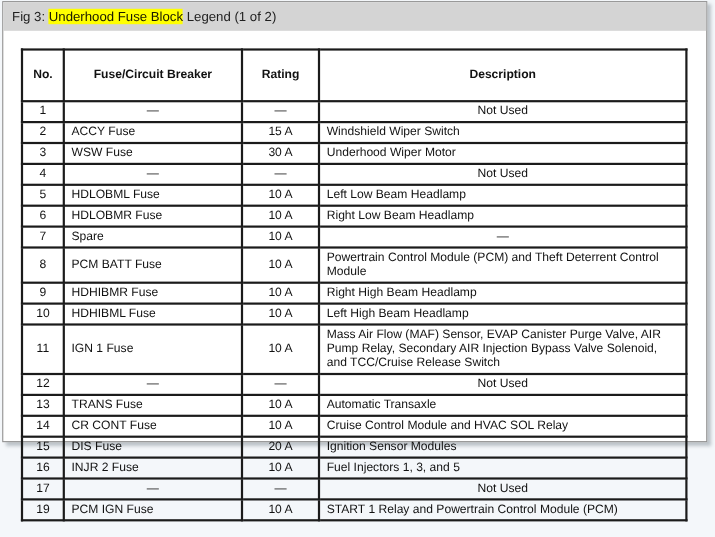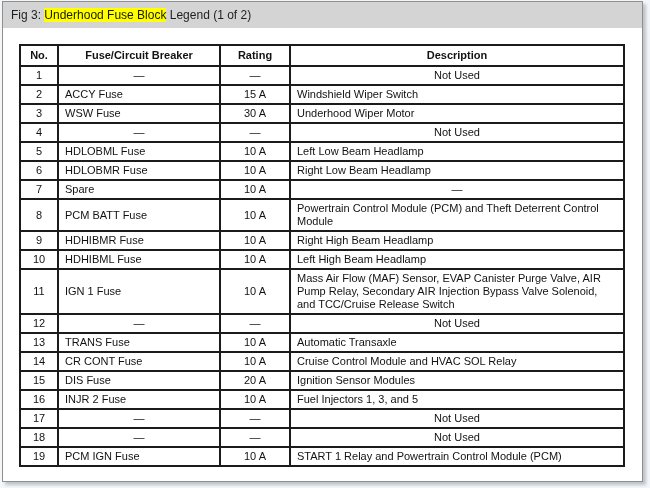--- a/index.html
+++ b/index.html
@@ -9,21 +9,21 @@
     height: 488px;
     background: #f4f7fa;
     font-family: "Liberation Sans", sans-serif;
     overflow: hidden;
   }
   .page {
     position: absolute;
     left: 2px;
     top: 1px;
     width: 641px;
-    height: 481px;
+    height: 401px;
     background: #ffffff;
     border: 1px solid #8f8f8f;
     box-shadow: 3px 3px 3px rgba(120,130,140,0.45);
     box-sizing: border-box;
   }
   .titlebar {
     height: 26px;
     line-height: 26px;
     background: #d4d4d4;
     padding-left: 8px;
@@ -46,21 +46,21 @@
   table.fuse-table th,
   table.fuse-table td {
     border: 2px solid #1b1b1b;
     padding: 2px 6px;
     line-height: 13px;
     vertical-align: middle;
     overflow: hidden;
   }
   table.fuse-table th {
     font-weight: bold;
-    padding: 3px 4px;
+    padding: 16px 4px;
   }
   col.c-no     { width: 38px; }
   col.c-fuse   { width: 162px; }
   col.c-rating { width: 70px; }
   col.c-desc   { width: 334px; }
   td.num, td.rating { text-align: center; }
   td.fuse, td.desc  { text-align: left; }
   td.centered       { text-align: center; }
   .courtesy {
     position: absolute;
@@ -191,26 +191,20 @@
     <td class="rating">10 A</td>
     <td class="desc">Fuel Injectors 1, 3, and 5</td>
   </tr>
         <tr>
     <td class="num">17</td>
     <td class="fuse centered">—</td>
     <td class="rating">—</td>
     <td class="desc centered">Not Used</td>
   </tr>
         <tr>
-    <td class="num">18</td>
-    <td class="fuse centered">—</td>
-    <td class="rating">—</td>
-    <td class="desc centered">Not Used</td>
-  </tr>
-        <tr>
     <td class="num">19</td>
     <td class="fuse">PCM IGN Fuse</td>
     <td class="rating">10 A</td>
     <td class="desc">START 1 Relay and Powertrain Control Module (PCM)</td>
   </tr>
       </tbody>
   </table>
 
 
 </div>

